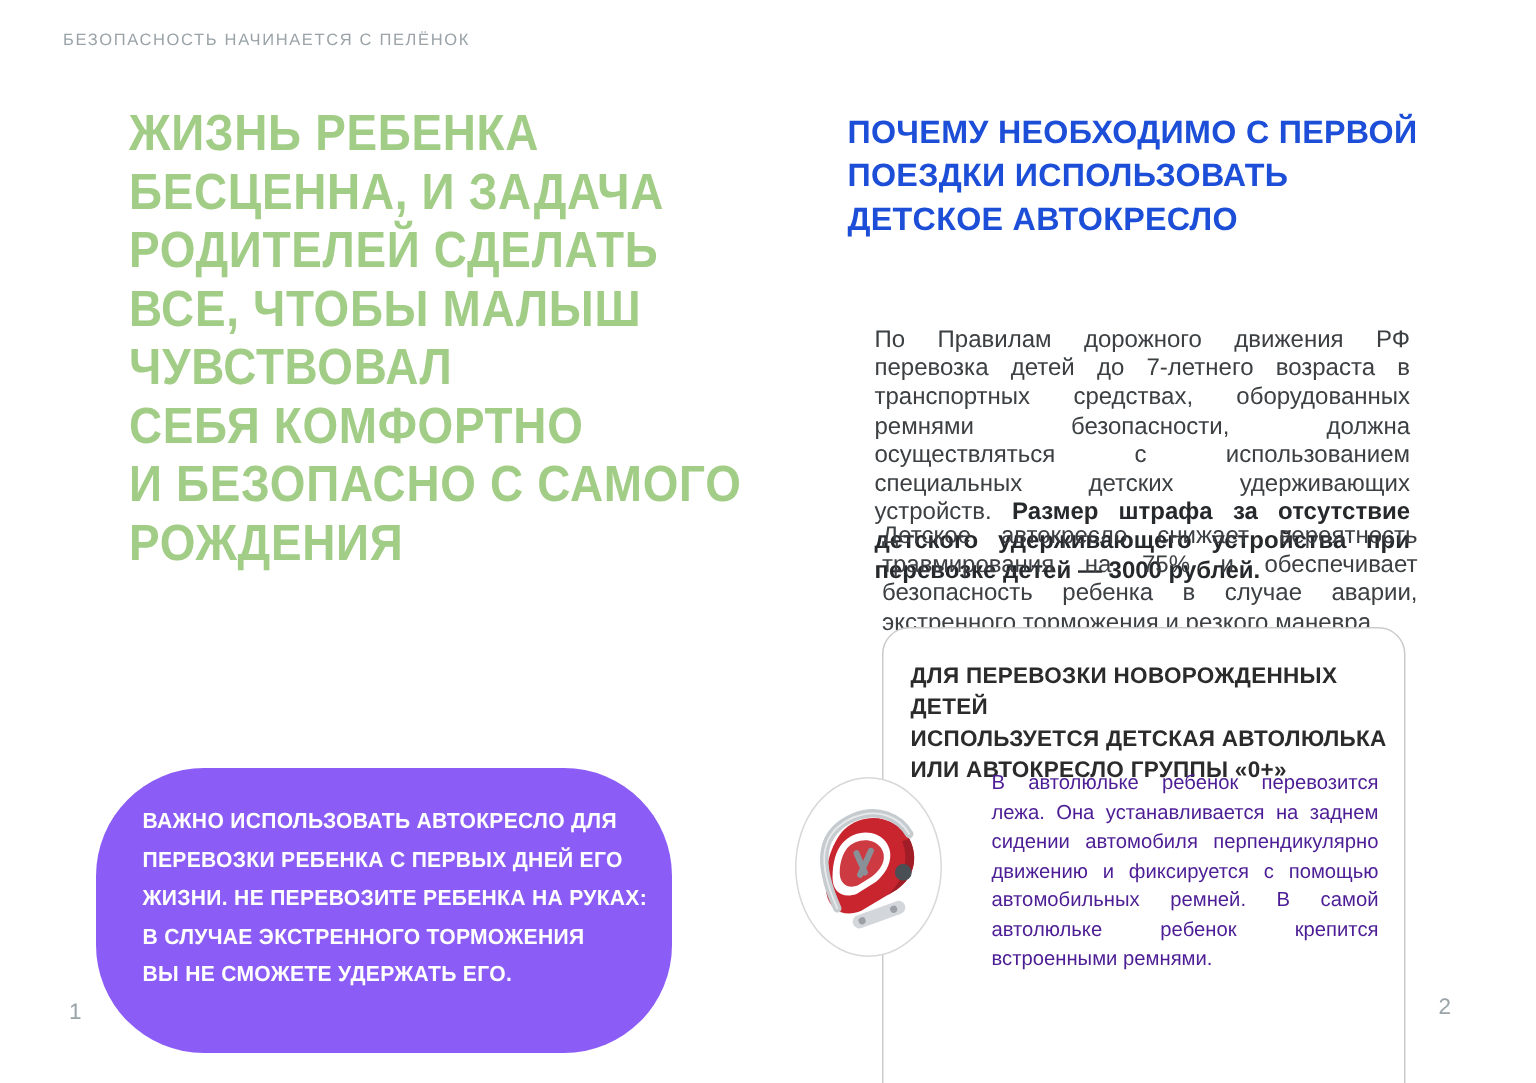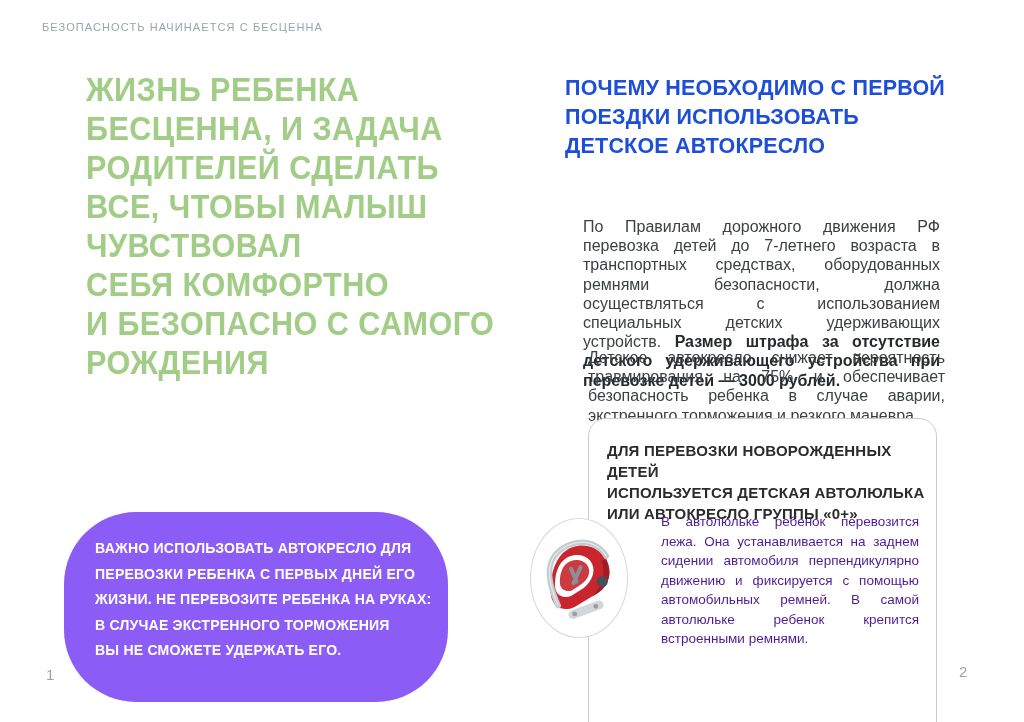--- a/index.html
+++ b/index.html
@@ -61,21 +61,21 @@
     position:absolute;color:#9AA3A8;font-size:15px;
   }
   .page-number-left{left:46px;top:666px;}
   .page-number-right{left:959px;top:663px;}
 </style>
 </head>
 <body>
 
 <div class="page">
 
-  <div class="header-label">БЕЗОПАСНОСТЬ НАЧИНАЕТСЯ С БЕСЦЕННА</div>
+  <div class="header-label">БЕЗОПАСНОСТЬ НАЧИНАЕТСЯ С ПЕЛЁНОК</div>
 
   <div class="hero-heading">ЖИЗНЬ РЕБЕНКА
 БЕСЦЕННА, И ЗАДАЧА
 РОДИТЕЛЕЙ СДЕЛАТЬ
 ВСЕ, ЧТОБЫ МАЛЫШ
 ЧУВСТВОВАЛ
 СЕБЯ КОМФОРТНО
 И БЕЗОПАСНО С САМОГО
 РОЖДЕНИЯ</div>
 

